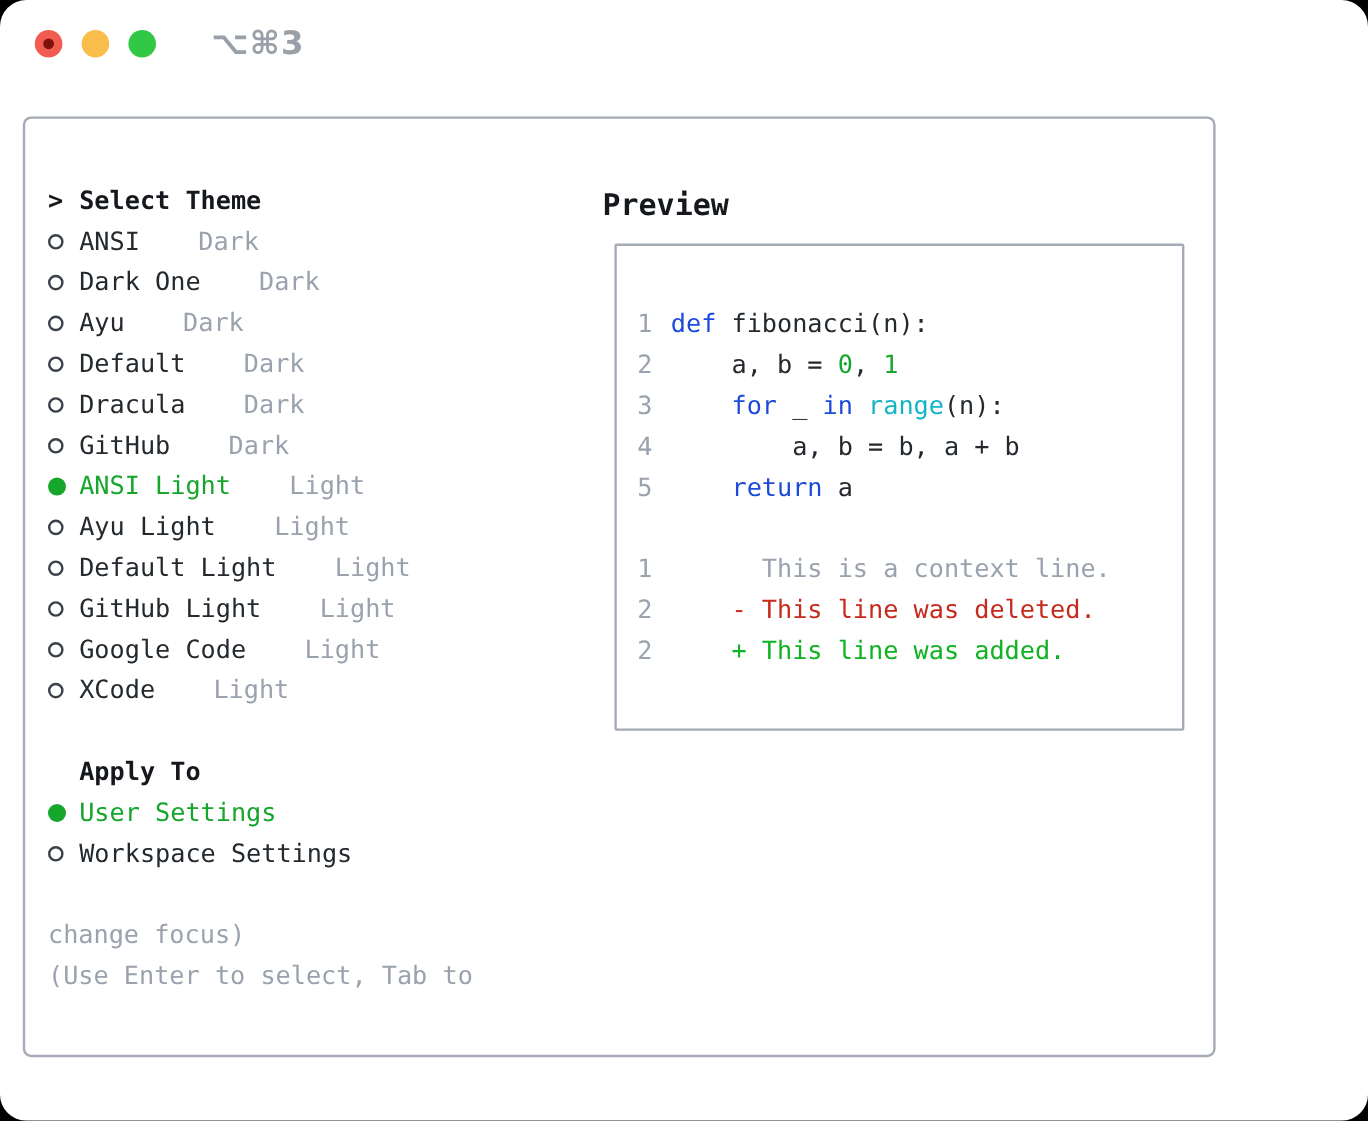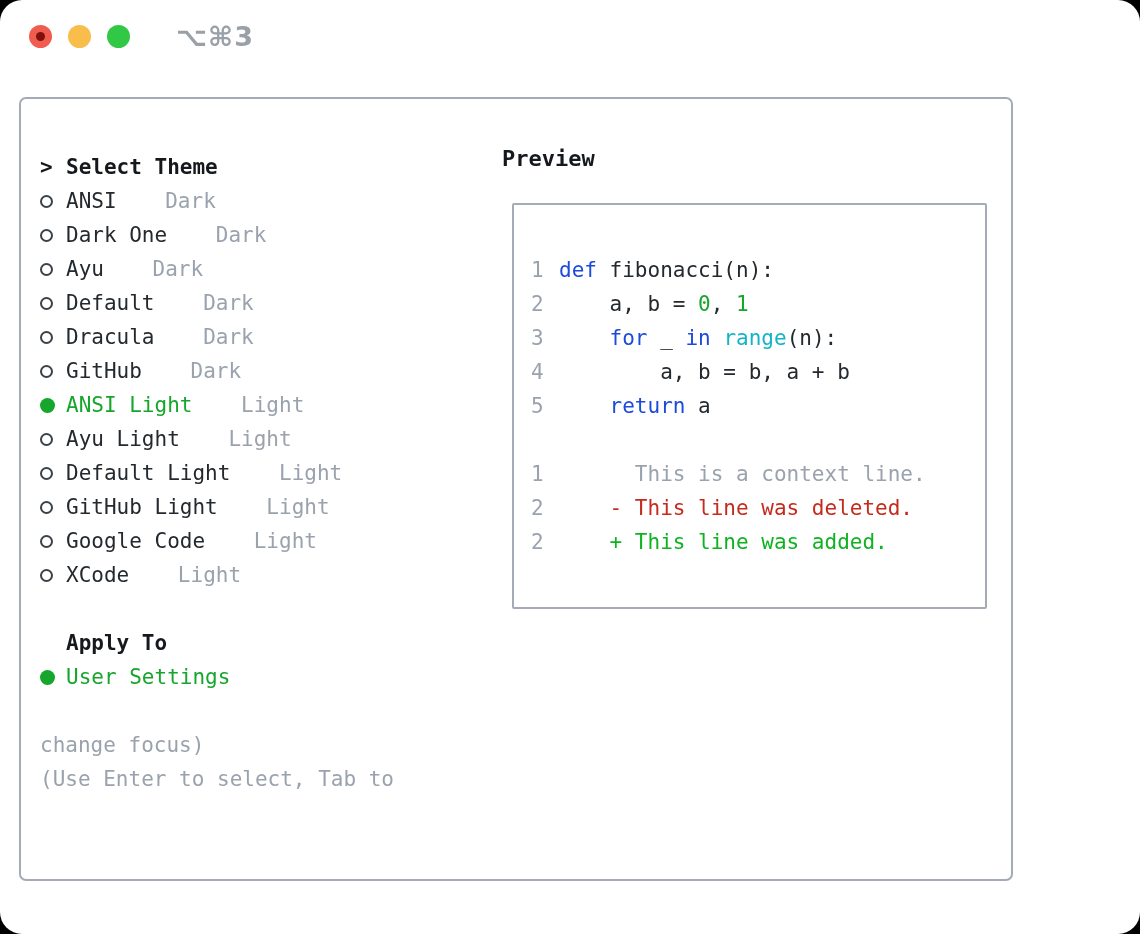--- a/index.html
+++ b/index.html
@@ -102,24 +102,24 @@
     border: none;
     background: var(--green);
   }
   .opt-name { color: var(--dark); }
   .opt-name.selected { color: var(--green); }
   .opt-variant { color: var(--muted); margin-left: 36px; }
   .hint-line { color: var(--muted); }
   
   .preview-title {
     position: absolute;
-    left: 481px; top: 43px;
+    left: 481px; top: 55px;
     height: 34px;
     line-height: 34px;
-    font-size: 22px;
+    font-size: 25px;
     font-weight: 700;
     color: #15181c;
   }
   .preview-box {
     position: absolute;
     left: 491px; top: 104px;
     width: 475px; height: 406px;
     box-sizing: border-box;
     border: 2px solid var(--border);
     border-radius: 2px;
@@ -191,20 +191,21 @@
 
         <div class="row"></div>
 
         <div class="row">
           <span class="marker"></span>
           <span class="header-text">Apply To</span>
         </div>
 
         <div id="apply-list">
             <div class="row"><span class="marker"><span class="radio sel"></span></span><span class="opt-name selected">User Settings</span></div>
+            <div class="row"><span class="marker"><span class="radio"></span></span><span class="opt-name">Workspace Settings</span></div>
           </div>
 
         <div class="row"></div>
 
         <div class="hint">
           <div class="row hint-line">change focus)</div>
           <div class="row hint-line">(Use Enter to select, Tab to</div>
         </div>
       </div>
 

